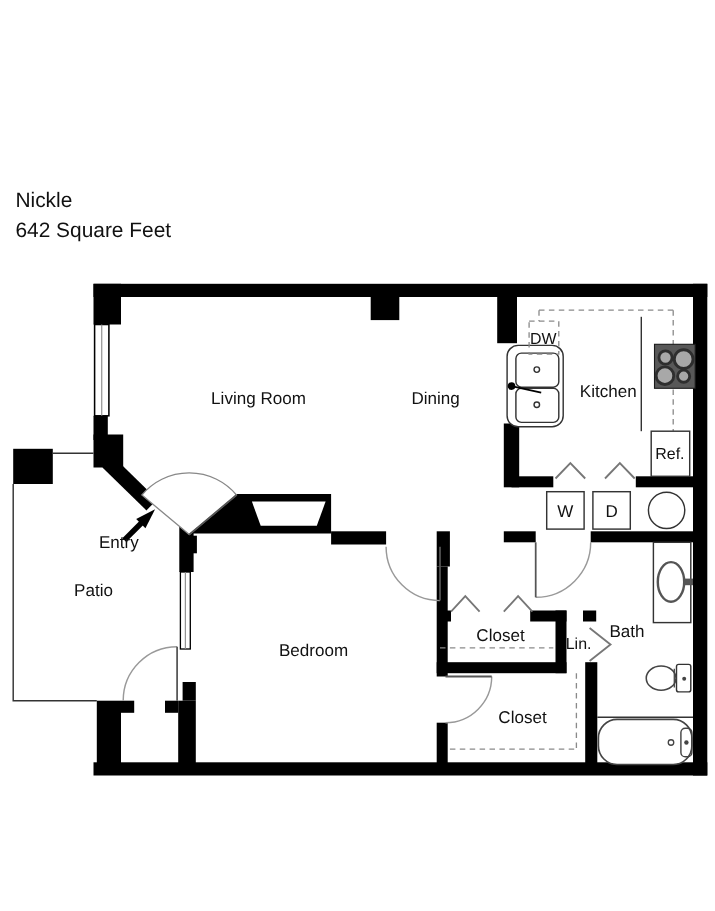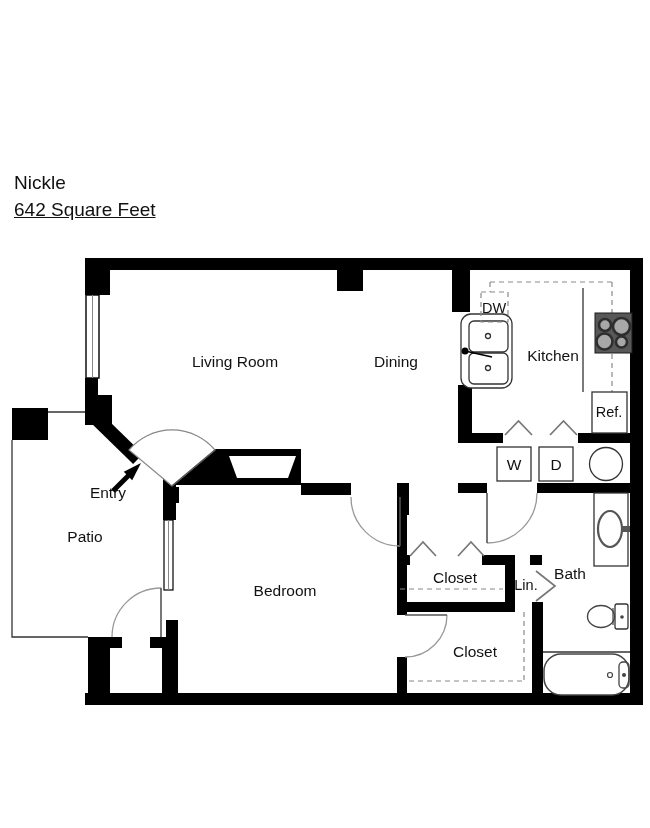--- a/index.html
+++ b/index.html
@@ -1,19 +1,19 @@
 <!DOCTYPE html>
 <html style="--wall: #000000; --background: #ffffff; --fixture_line: #333333; --door_arc: #999999; --dash_line: #8a8a8a; --stove_body: #585858; --burner_center: #a8a8a8; --burner_ring: #2e2e2e; --text: #111111;"><head>
 <meta charset="utf-8">
 <style>
   html,body{margin:0;padding:0;background:#fff;}
   #stage{position:relative;width:650px;height:828px;background:var(--background,#fff);overflow:hidden;}
   #titleblock{position:absolute;left:14px;top:169px;font-family:"Liberation Sans",sans-serif;color:var(--text,#111);}
   #titleblock .t1{font-size:19px;line-height:27px;}
-  #titleblock .t2{font-size:19px;line-height:27px;text-decoration:underline;}
+  #titleblock .t2{font-size:19px;line-height:27px;}
   svg{position:absolute;left:0;top:0;}
   .wall{fill:var(--wall,#000);stroke:none;}
   .thin{fill:none;stroke:var(--fixture_line,#333);stroke-width:1.3;}
   .thinw{fill:#fff;stroke:var(--fixture_line,#333);stroke-width:1.3;}
   .dash{fill:none;stroke:var(--dash_line,#8a8a8a);stroke-width:1.2;stroke-dasharray:5 4;}
   .door{fill:none;stroke:var(--door_arc,#999);stroke-width:1.3;}
   .leaf{fill:none;stroke:#555;stroke-width:1.6;}
   .chev{fill:none;stroke:#777;stroke-width:1.7;}
   .lbl{font-family:"Liberation Sans",sans-serif;font-size:15.5px;fill:var(--text,#111);}
   .lbl-sm{font-size:14.5px;}

